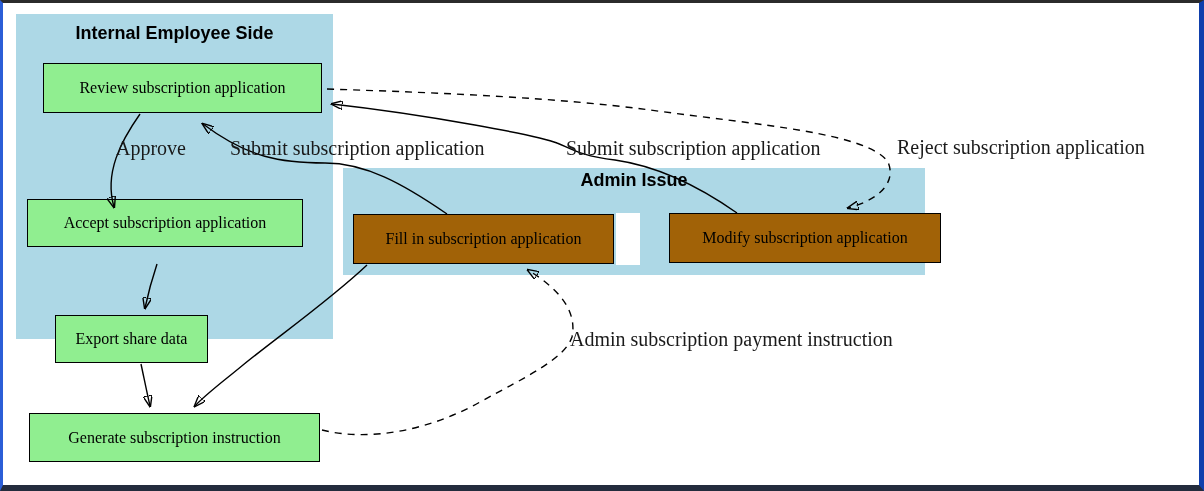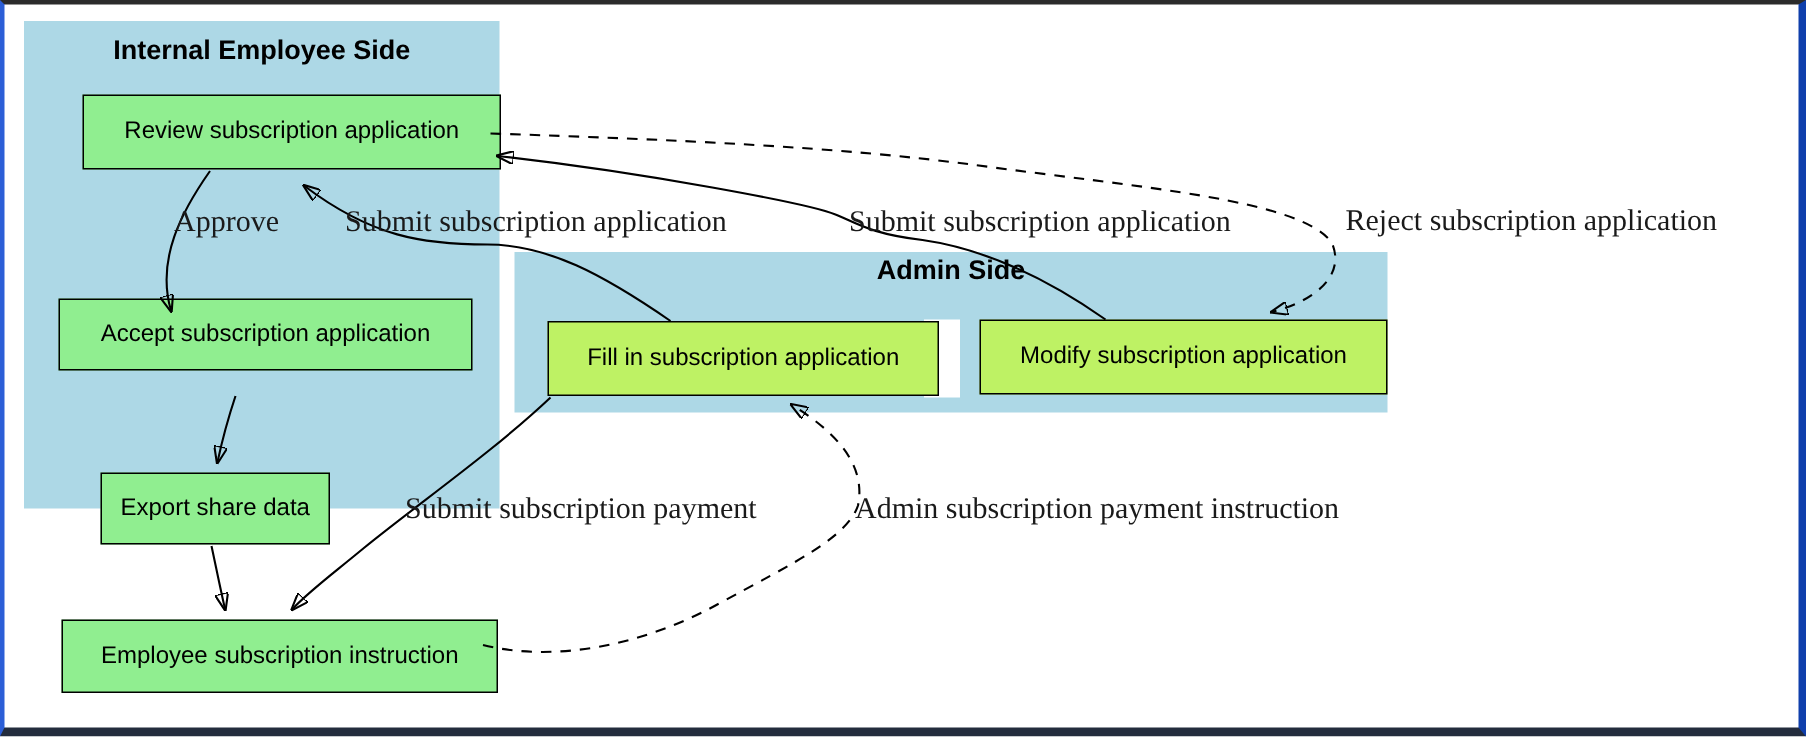--- a/index.html
+++ b/index.html
@@ -15,60 +15,59 @@
   .lane{position:absolute;background:#ADD8E6;}
   .lane-title{
     position:absolute;width:100%;text-align:center;
     font-weight:bold;font-size:18px;color:#000;
     font-family:"Liberation Sans",sans-serif;
   }
   .node{
     position:absolute;box-sizing:border-box;border:1.5px solid #000;
     display:flex;align-items:center;justify-content:center;
     font-size:16px;color:#000;white-space:nowrap;
-    font-family:Liberation Sans, sans-serif;
-    margin-left:12px;
+    font-family:Liberation Serif, serif;
   }
   .node.green{background:#90EE90;}
-  .node.orange{background:#bef264;}
+  .node.orange{background:#a16207;}
   .gap-patch{position:absolute;background:#ffffff;}
   svg.edges{position:absolute;left:0;top:0;width:1196px;height:482px;pointer-events:none;}
   svg.edges path{fill:none;stroke:#000;stroke-width:1.4px;}
   svg.edges path.dashed{stroke-dasharray:7 6;}
   .edge-label{
     position:absolute;font-family:Liberation Serif, serif;
     font-size:20px;color:#1a1a1a;white-space:nowrap;
   }
 </style>
 </head>
 <body>
 
 <div class="frame">
 
   <div class="lane" style="left:13px;top:11px;width:317px;height:325px;">
     <div class="lane-title" style="top:9px;">Internal Employee Side</div>
   </div>
 
   <div class="lane" style="left:340px;top:165px;width:582px;height:107px;">
-    <div class="lane-title" style="top:2px;">Admin Side</div>
+    <div class="lane-title" style="top:2px;">Admin Issue</div>
   </div>
 
   <div class="gap-patch" style="left:613px;top:210px;width:24px;height:52px;"></div>
 
   <div class="node green" style="left:40px;top:60px;width:279px;height:50px;">Review subscription application</div>
 
   <div class="node green" style="left:24px;top:196px;width:276px;height:48px;">Accept subscription application</div>
 
   <div class="node green" style="left:52px;top:312px;width:153px;height:48px;">Export share data</div>
 
-  <div class="node green" style="left:26px;top:410px;width:291px;height:49px;">Employee subscription instruction</div>
+  <div class="node green" style="left:26px;top:410px;width:291px;height:49px;">Generate subscription instruction</div>
 
   <div class="node orange" style="left:350px;top:211px;width:261px;height:50px;">Fill in subscription application</div>
 
-  <div class="node orange" style="left:638px;top:210px;width:272px;height:50px;">Modify subscription application</div>
+  <div class="node orange" style="left:666px;top:210px;width:272px;height:50px;">Modify subscription application</div>
 
   <svg class="edges" viewBox="0 0 1196 482">
     <defs>
       <marker id="arrow" markerUnits="userSpaceOnUse" markerWidth="12" markerHeight="9" refX="10.5" refY="4.5" orient="auto">
         <path d="M0,0 L12,4.5 L0,9 z" fill="#000" stroke="none"></path>
       </marker>
     </defs>
     <g>
       <path d="M137,111 C118,138 101,170 111,204" marker-end="url(#arrow)"></path>
     </g>
@@ -96,17 +95,16 @@
   </svg>
 
   <div class="edge-label" style="left:113px;top:134px;">Approve</div>
 
   <div class="edge-label" style="left:227px;top:134px;">Submit subscription application</div>
 
   <div class="edge-label" style="left:563px;top:134px;">Submit subscription application</div>
 
   <div class="edge-label" style="left:894px;top:133px;">Reject subscription application</div>
 
-  <div class="edge-label" style="left:267px;top:325px;">Submit subscription payment</div>
 
   <div class="edge-label" style="left:567px;top:325px;">Admin subscription payment instruction</div>
 
 </div>
 
 </body></html>

